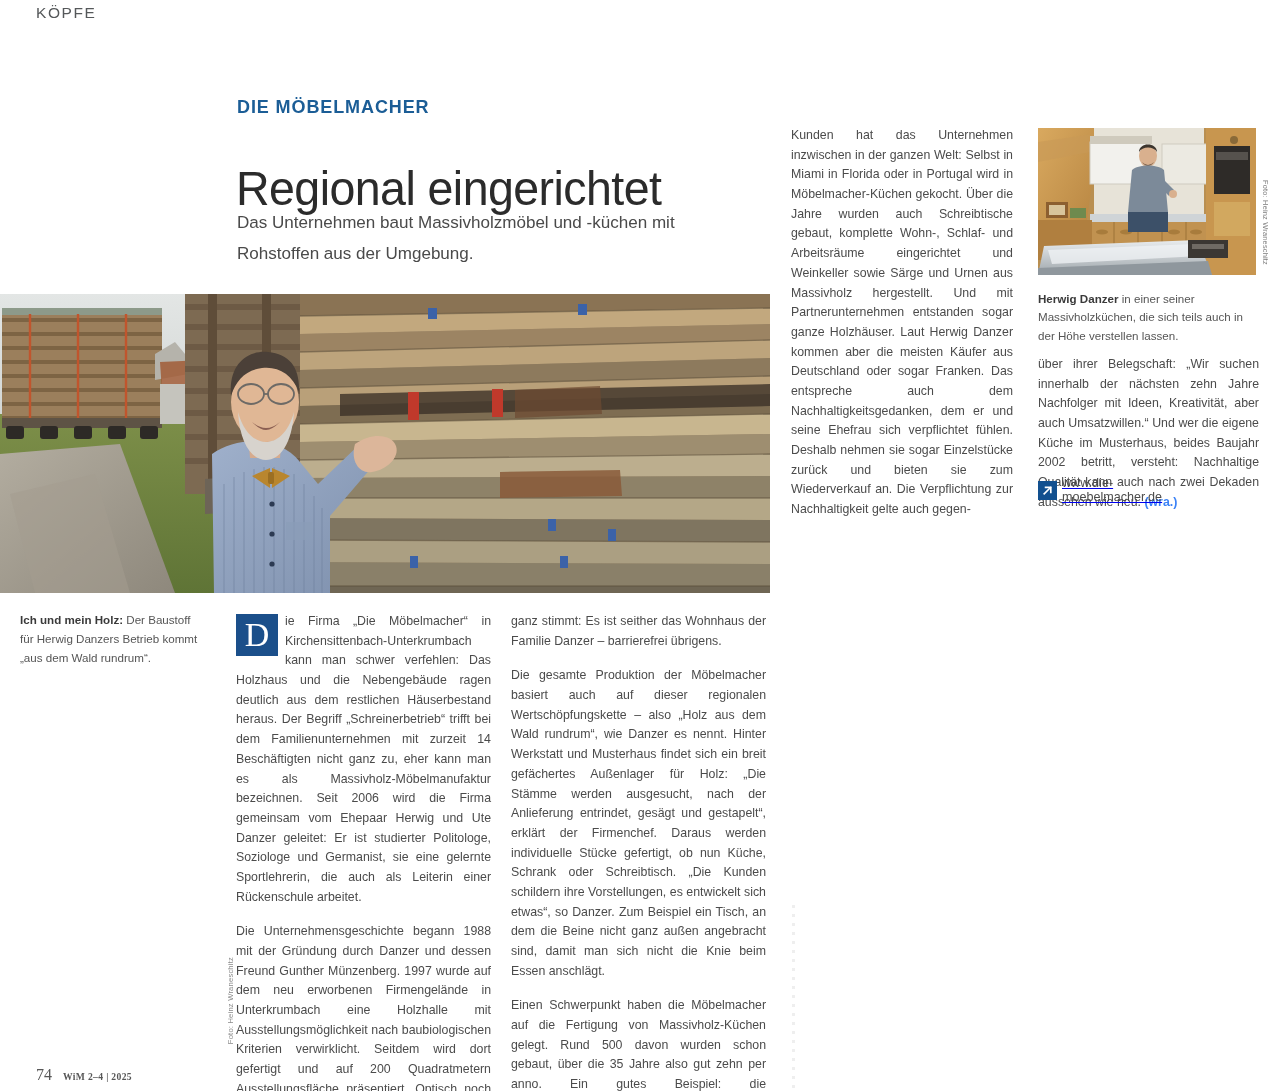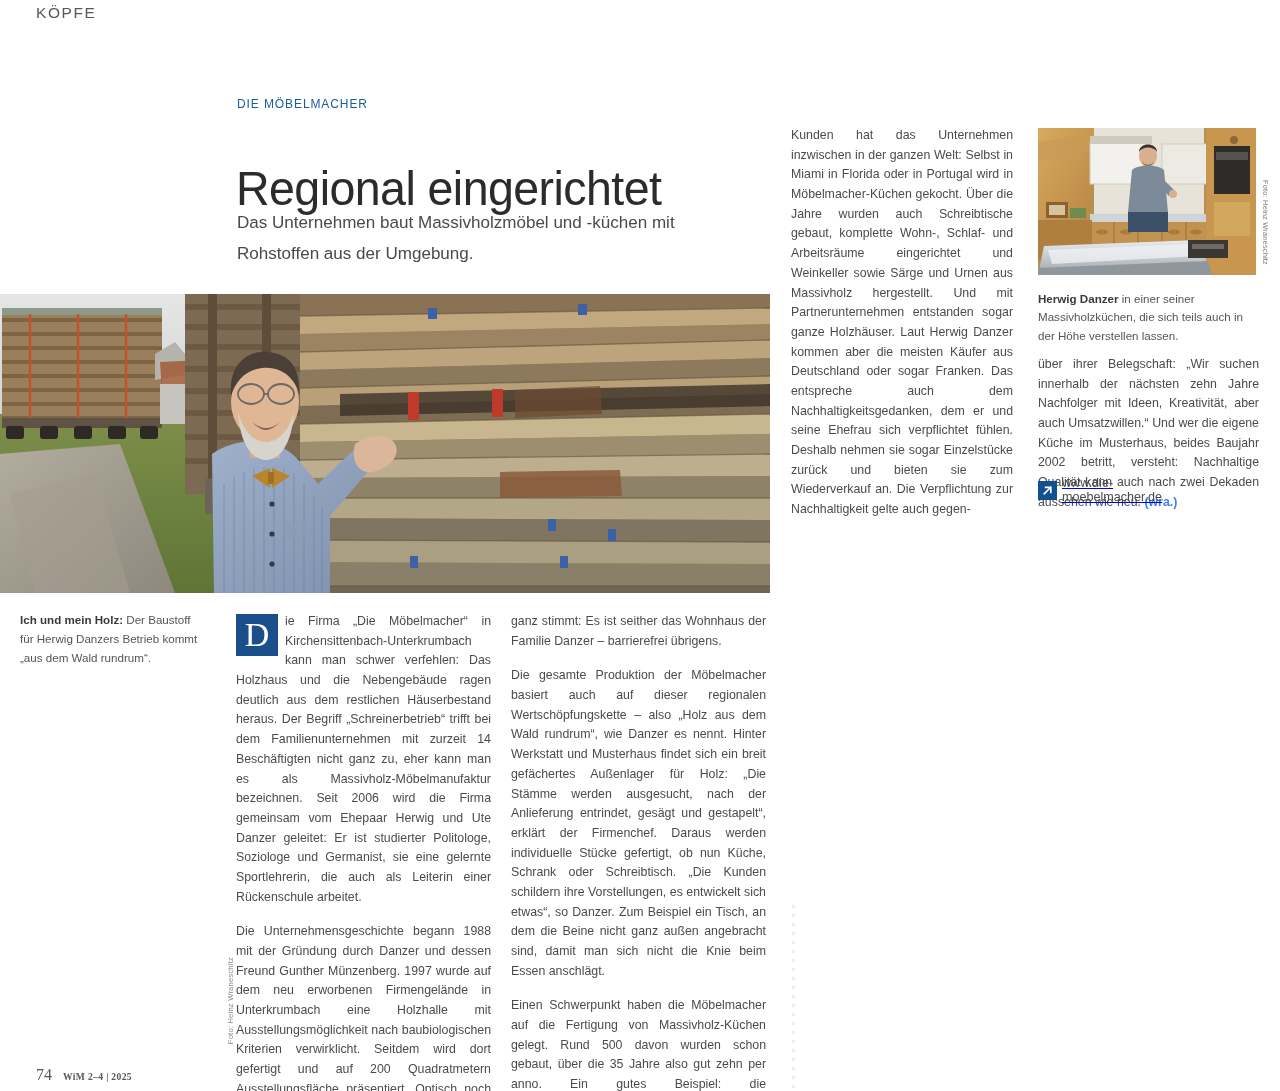--- a/index.html
+++ b/index.html
@@ -16,21 +16,21 @@
   
   .running-head{
     position:absolute;left:36px;top:4px;
     font-size:15.5px;letter-spacing:1.6px;
     color:#55585a;font-weight:400;
   }
 
   
   .kicker{
     position:absolute;left:237px;top:97px;
-    font-size:12px;font-weight:400;letter-spacing:.9px;
+    font-size:18px;font-weight:700;letter-spacing:.9px;
     color:#1b5d96;
   }
   .headline{
     position:absolute;left:236px;top:130px;width:640px;
     font-size:49px;line-height:1.06;font-weight:400;
     color:#2b2b2b;letter-spacing:-0.6px;
     font-stretch:condensed;
     transform:scaleX(.95);transform-origin:left top;
   }
   .standfirst{

